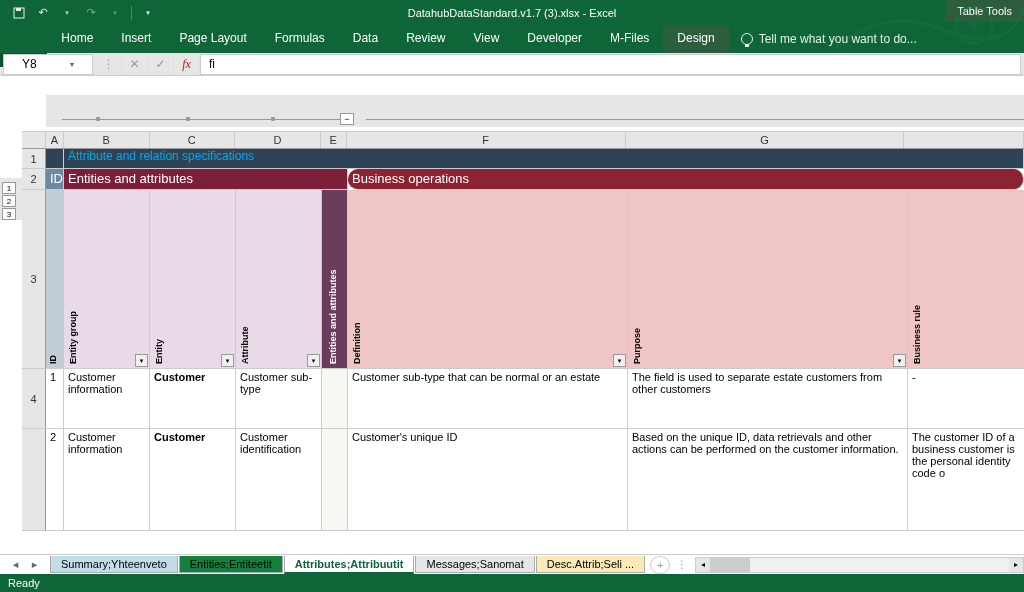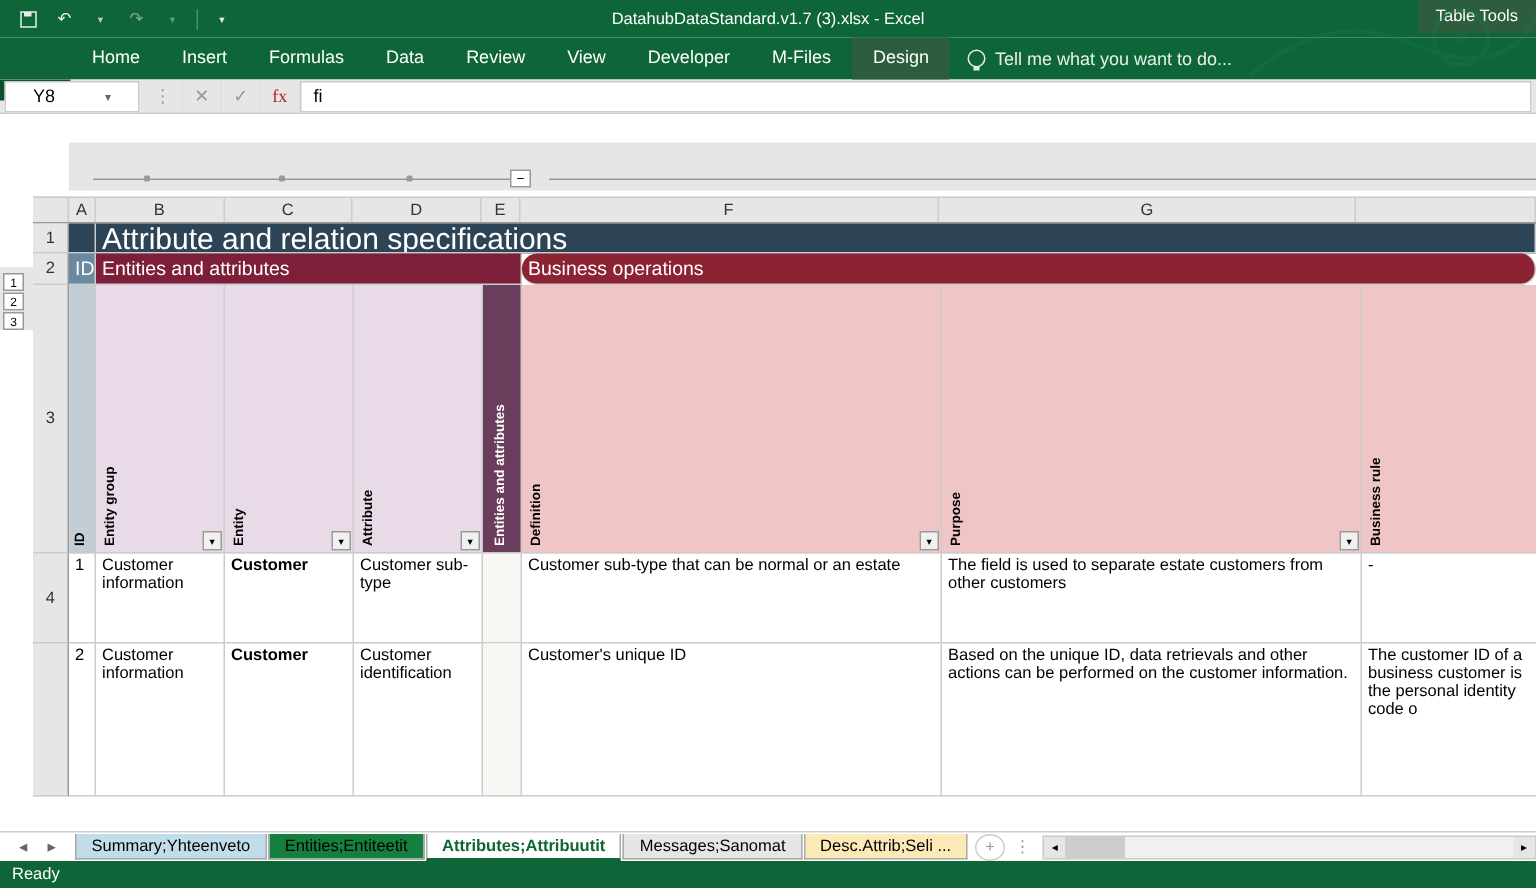--- a/index.html
+++ b/index.html
@@ -23,21 +23,21 @@
 .bulb::after { content: ""; position: absolute; bottom: -3px; left: 3px; width: 4px; height: 3px; background: #fff; }
 
 
 .swirl { position: absolute; right: 0; top: 0; width: 200px; height: 60px; opacity: 0.25; pointer-events: none; }
 
 
 .namebox-row { height: 23px; background: #e6e6e6; border-bottom: 1px solid #ccc; display: flex; align-items: center; font-size: 12px; }
 .namebox { width: 90px; height: 21px; background: #fff; border: 1px solid #ccc; display: flex; align-items: center; padding: 0 18px; margin: 0 3px; }
 .namebox .dd { margin-left: auto; font-size: 8px; color: #666; }
 .fb-btn { width: 26px; height: 21px; display: flex; align-items: center; justify-content: center; color: #999; border-right: 1px solid #e0e0e0; }
-.fx { font-family: "Times New Roman", serif; color: #b91c1c; }
+.fx { font-style: italic; font-family: "Times New Roman", serif; color: #b91c1c; }
 .formula-input { flex: 1; height: 21px; background: #fff; border: 1px solid #ccc; padding: 0 8px; display: flex; align-items: center; margin-right: 3px; }
 
 
 .outline-col { position: absolute; left: 0; top: 89px; width: 22px; background: #e6e6e6; }
 .outline-btn { width: 14px; height: 12px; border: 1px solid #999; background: #fff; font-size: 8px; display: flex; align-items: center; justify-content: center; margin: 1px 0 0 2px; }
 
 
 .grid { position: absolute; left: 0; top: 89px; right: 0; height: 450px; background: #fff; overflow: hidden; }
 
 
@@ -54,21 +54,21 @@
 
 
 .row-headers { position: absolute; left: 22px; top: 60px; width: 24px; background: #e6e6e6; }
 .row-h { border-bottom: 1px solid #ccc; border-right: 1px solid #999; display: flex; align-items: center; justify-content: center; font-size: 11px; color: #333; }
 
 
 .cells { position: absolute; left: 46px; top: 60px; right: 0; }
 .cell { position: absolute; border-right: 1px solid #ccc; border-bottom: 1px solid #ccc; font-size: 11px; padding: 2px 4px; overflow: hidden; }
 
 
-.r1 { background: #2d4456; color: #ffffff; font-size: 20px; height: 20px; }
+.r1 { background: #2d4456; color: #0ea5e9; font-size: 12px; height: 20px; }
 .r2 { height: 21px; color: #fff; font-size: 13px; }
 .r2.id-col { background: #6b8aa0; }
 .r2.ent-col { background: #7d1f39; }
 .r2.bus-col { background: #8b2332; border-radius: 10px; }
 .r3 { height: 179px; font-size: 9px; }
 .r3 .vtext { transform: rotate(-90deg); transform-origin: left bottom; position: absolute; bottom: 4px; left: 14px; white-space: nowrap; font-weight: bold; }
 .r3 .filter-btn { position: absolute; right: 1px; bottom: 1px; width: 13px; height: 13px; background: #f0f0f0; border: 1px solid #999; font-size: 7px; display: flex; align-items: center; justify-content: center; }
 
 .r3.a { background: #c2cdd6; }
 .r3.b { background: #e8dae6; }
@@ -124,20 +124,21 @@
 <svg class="swirl" viewBox="0 0 200 60">
     <path d="M10,50 Q60,5 120,30 T200,10" stroke="#1a8050" stroke-width="3" fill="none"></path>
     <circle cx="150" cy="25" r="18" stroke="#1a8050" stroke-width="3" fill="none"></circle>
     <circle cx="150" cy="25" r="4" fill="#1a8050"></circle>
   </svg>
 
 <div class="ribbon">
   <div class="ribbon-tab file">File</div>
   <div class="ribbon-tab">Home</div>
   <div class="ribbon-tab">Insert</div>
+  <div class="ribbon-tab">Page Layout</div>
   <div class="ribbon-tab">Formulas</div>
   <div class="ribbon-tab">Data</div>
   <div class="ribbon-tab">Review</div>
   <div class="ribbon-tab">View</div>
   <div class="ribbon-tab">Developer</div>
   <div class="ribbon-tab">M-Files</div>
   <div class="ribbon-tab design">Design</div>
   <div class="tell-me">
     <span class="bulb"></span>
     <span>Tell me what you want to do...</span>

